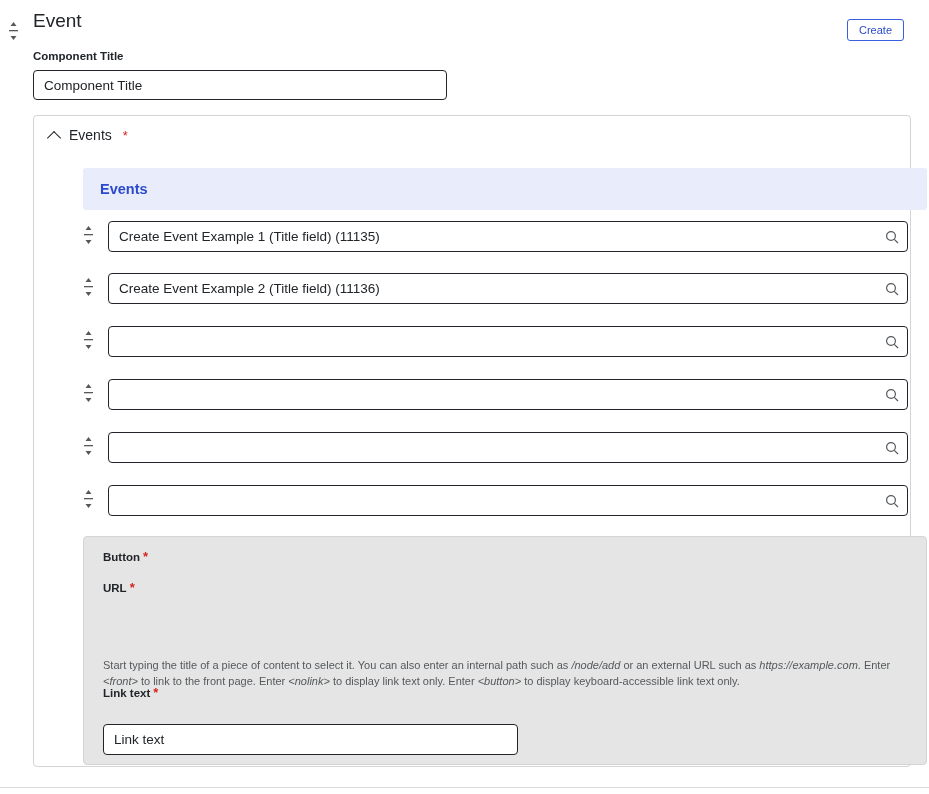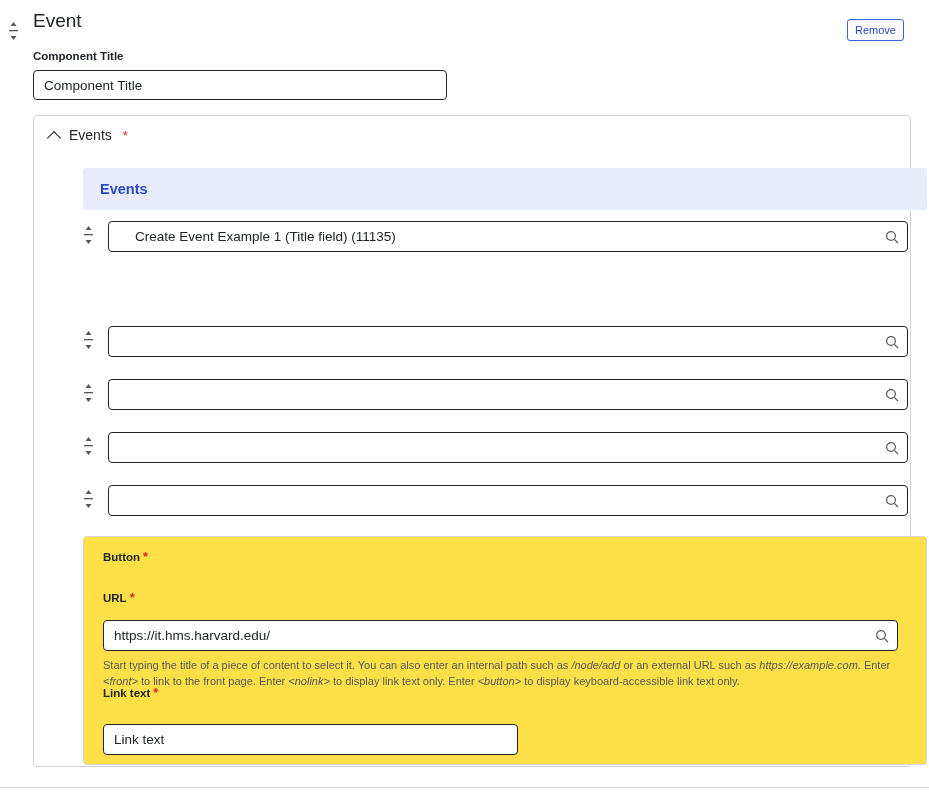--- a/index.html
+++ b/index.html
@@ -170,55 +170,55 @@
   }
   .row-input {
     width: 100%;
     height: 100%;
     border: 1px solid #212529;
     border-radius: 4px;
     background: #fff;
     font-size: 13.5px;
     font-family: "Liberation Sans", sans-serif;
     color: #212529;
-    padding: 0 30px 0 26px;
+    padding: 0 30px 0 10px;
   }
   .mag {
     position: absolute;
     right: 9px;
     top: 50%;
     transform: translateY(-50%);
     pointer-events: none;
     color: #55595c;
   }
   .mag svg { display: block; }
 
   
   .button-fieldset {
     position: absolute;
     left: 49px;
     top: 420px;
     width: 844px;
     height: 229px;
     border: 1px solid #d3d4d5;
     border-radius: 4px;
-    background: #fde047;
+    background: #e5e5e5;
   }
   .fs-legend {
     position: absolute;
     left: 19px;
     top: 12px;
     font-size: 11.5px;
     font-weight: bold;
     color: #212529;
   }
   .url-label {
     position: absolute;
     left: 19px;
-    top: 53px;
+    top: 43px;
     font-size: 11.5px;
     font-weight: bold;
     color: #212529;
   }
   .url-wrap {
     position: absolute;
     left: 19px;
     top: 83px;
     width: 795px;
     height: 31px;
@@ -280,21 +280,21 @@
 
 <div class="top-row">
   <span class="drag-handle top-drag">
     <svg width="11" height="20" viewBox="0 0 11 20">
       <path d="M5.5 1 L2.5 5 L8.5 5 Z" fill="#55595c"></path>
       <path d="M5.5 19 L2.5 15 L8.5 15 Z" fill="#55595c"></path>
       <rect x="1" y="9" width="9" height="1.3" fill="#55595c"></rect>
     </svg>
   </span>
   <span class="event-label">Event</span>
-  <button class="remove-button">Remove</button>
+  <button class="remove-button">Create</button>
 </div>
 
 <label class="comp-title-label">Component Title</label>
 <input class="comp-title-input" value="Component Title" style="">
 
 <div class="details-card">
 
   <div class="details-summary">
     <span class="chev"></span>
     <span class="summary-text">Events</span>
@@ -317,20 +317,38 @@
       <input class="row-input" value="Create Event Example 1 (Title field) (11135)" style="">
       <span class="mag">
         <svg width="14" height="14" viewBox="0 0 14 14">
             <circle cx="6" cy="6" r="4.4" fill="none" stroke="#55595c" stroke-width="1.2"></circle>
             <line x1="9.3" y1="9.3" x2="13" y2="13" stroke="#55595c" stroke-width="1.2"></line>
           </svg>
       </span>
     </div>
   </div>
 
+  <div class="row" style="top:157px;">
+    <span class="drag-handle row-drag">
+      <svg width="11" height="20" viewBox="0 0 11 20">
+        <path d="M5.5 1 L2.5 5 L8.5 5 Z" fill="#55595c"></path>
+        <path d="M5.5 19 L2.5 15 L8.5 15 Z" fill="#55595c"></path>
+        <rect x="1" y="9" width="9" height="1.3" fill="#55595c"></rect>
+      </svg>
+    </span>
+    <div class="row-input-wrap">
+      <input class="row-input" value="Create Event Example 2 (Title field) (11136)" style="">
+      <span class="mag">
+        <svg width="14" height="14" viewBox="0 0 14 14">
+            <circle cx="6" cy="6" r="4.4" fill="none" stroke="#55595c" stroke-width="1.2"></circle>
+            <line x1="9.3" y1="9.3" x2="13" y2="13" stroke="#55595c" stroke-width="1.2"></line>
+          </svg>
+      </span>
+    </div>
+  </div>
 
   <div class="row" style="top:210px;">
     <span class="drag-handle row-drag">
       <svg width="11" height="20" viewBox="0 0 11 20">
         <path d="M5.5 1 L2.5 5 L8.5 5 Z" fill="#55595c"></path>
         <path d="M5.5 19 L2.5 15 L8.5 15 Z" fill="#55595c"></path>
         <rect x="1" y="9" width="9" height="1.3" fill="#55595c"></rect>
       </svg>
     </span>
     <div class="row-input-wrap">
@@ -403,29 +421,20 @@
 
   <div class="button-fieldset">
     <div class="fs-legend">
       <span>Button</span><span class="req-star">*</span>
     </div>
 
     <div class="url-label">
       <span>URL</span><span class="req-star">*</span>
     </div>
 
-    <div class="url-wrap">
-      <input class="url-input" value="https://it.hms.harvard.edu/" style="">
-      <span class="mag">
-        <svg width="14" height="14" viewBox="0 0 14 14">
-            <circle cx="6" cy="6" r="4.4" fill="none" stroke="#55595c" stroke-width="1.2"></circle>
-            <line x1="9.3" y1="9.3" x2="13" y2="13" stroke="#55595c" stroke-width="1.2"></line>
-          </svg>
-      </span>
-    </div>
 
     <div class="help-text">
       <span>Start typing the title of a piece of content to select it. You can also enter an internal path such as </span><i>/node/add</i><span> or an external URL such as </span><i>https://example.com</i><span>. Enter </span><i>&lt;front&gt;</i><span> to link to the front page. Enter </span><i>&lt;nolink&gt;</i><span> to display link text only. Enter </span><i>&lt;button&gt;</i><span> to display keyboard-accessible link text only.</span>
     </div>
 
     <div class="linktext-label">
       <span>Link text</span><span class="req-star">*</span>
     </div>
     <input class="linktext-input" value="Link text" style="">
   </div>

